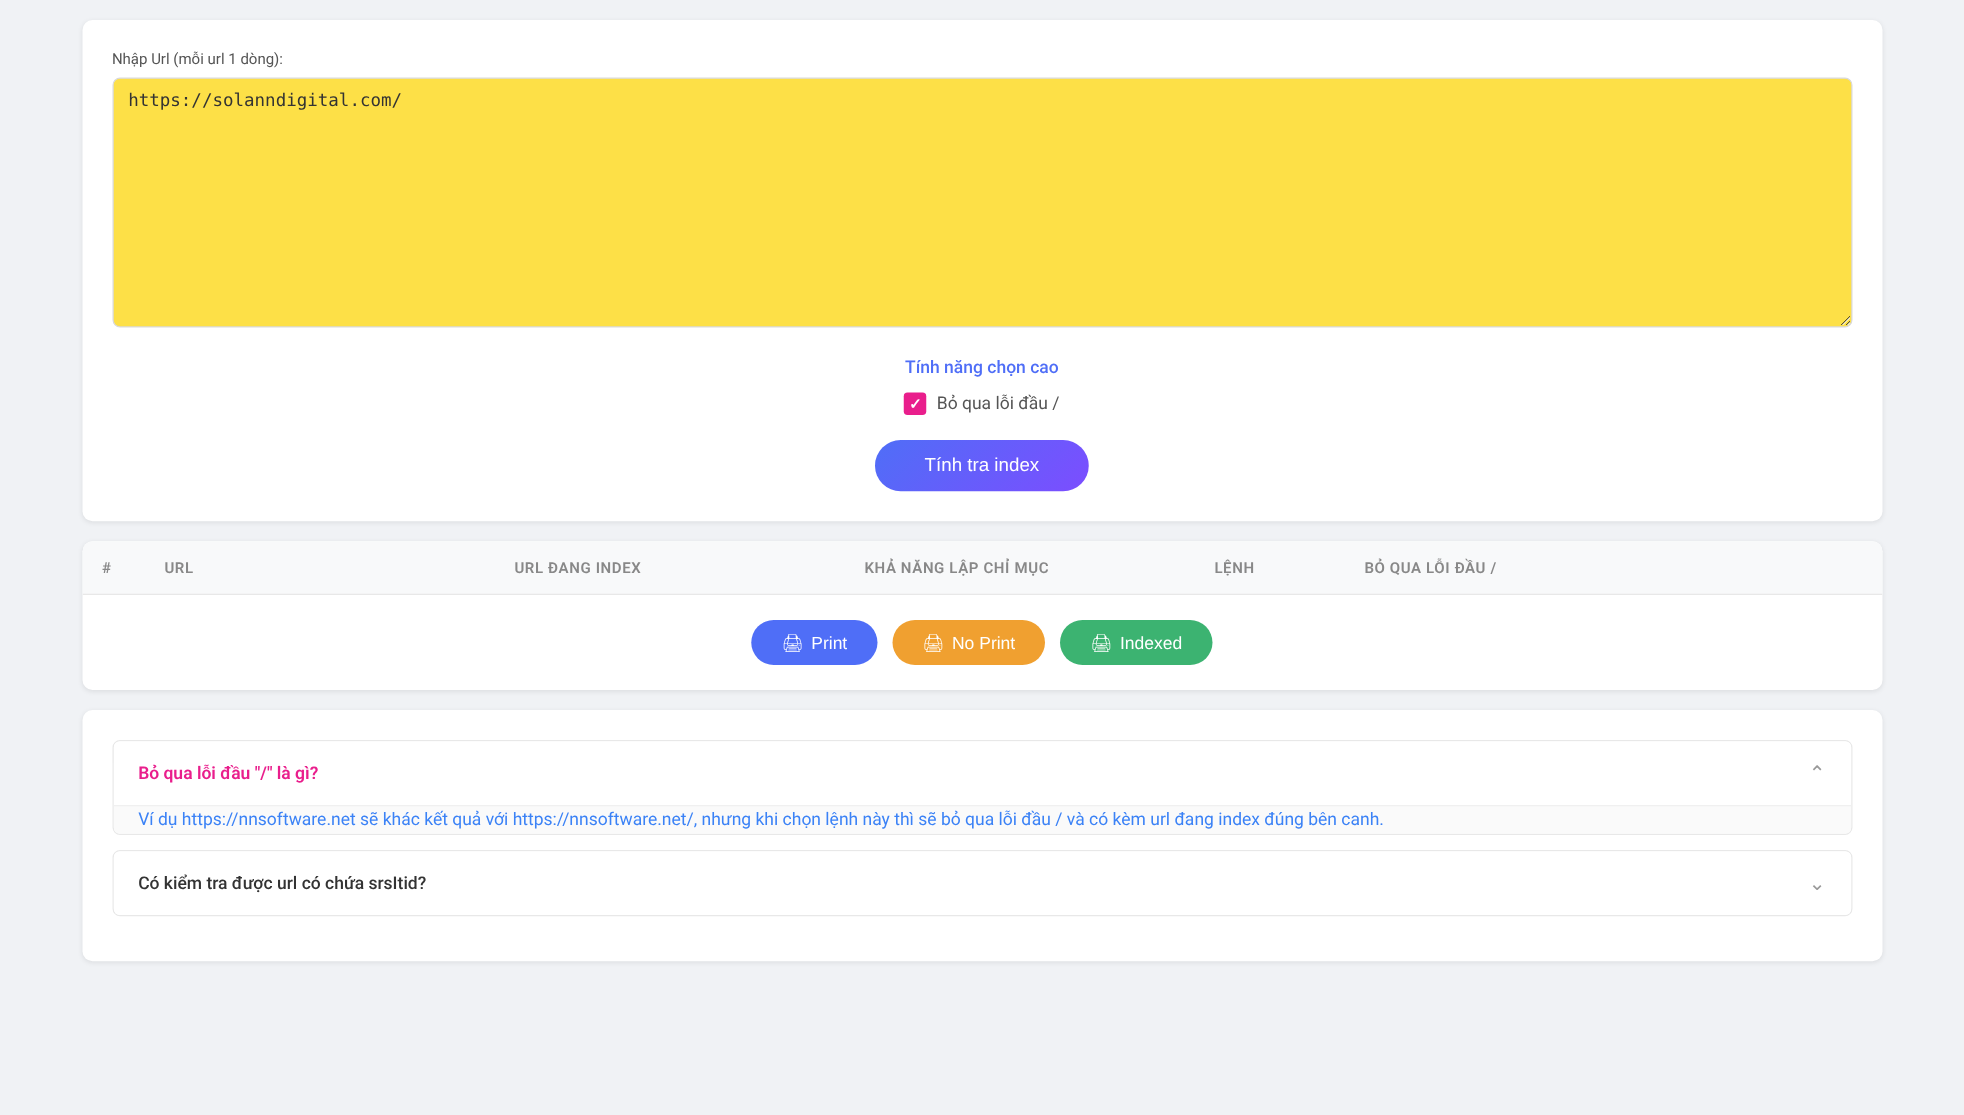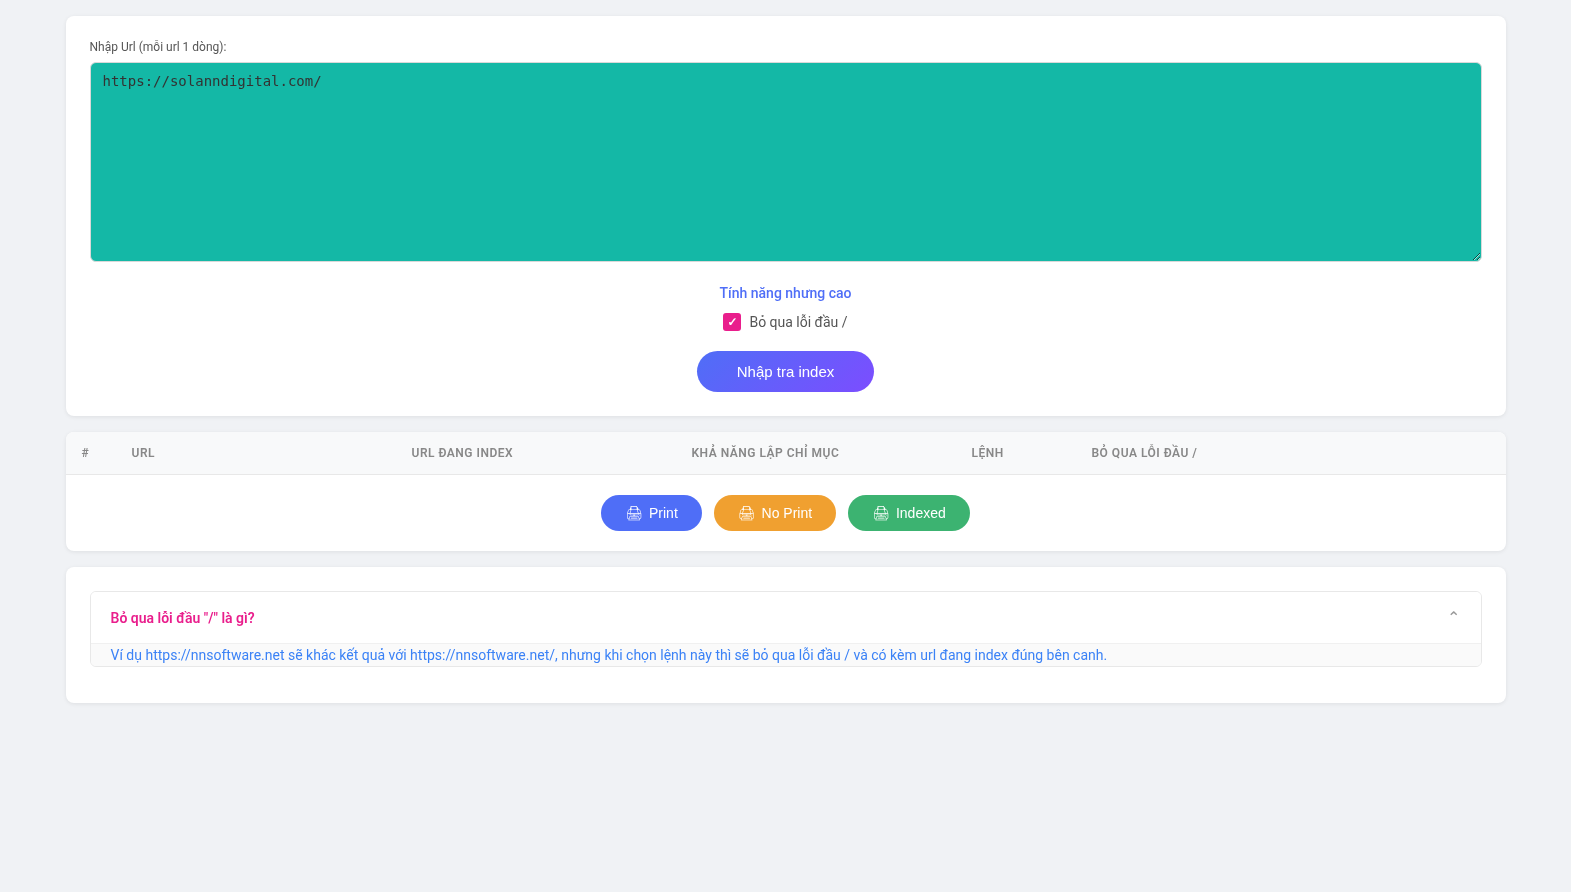--- a/index.html
+++ b/index.html
@@ -25,21 +25,21 @@
     }
     .url-textarea {
       width: 100%;
       height: 200px;
       border: 1px solid #d9d9d9;
       border-radius: 6px;
       padding: 10px 12px;
       font-size: 14px;
       resize: vertical;
       color: #333;
-      background: #14b8a6;
+      background: #fde047;
       outline: none;
     }
     .advanced-section {
       text-align: center;
       margin-top: 20px;
     }
     .advanced-title {
       color: #4f6ef7;
       font-size: 14px;
       font-weight: 500;
@@ -195,26 +195,26 @@
     .col-bo-qua { flex: 1; }
   </style>
 </head>
 <body>
 
 <div class="section-card">
   <label class="input-label">Nhập Url (mỗi url 1 dòng):</label>
   <textarea class="url-textarea" placeholder="https://solanndigital.com/" style="">https://solanndigital.com/</textarea>
 
   <div class="advanced-section">
-    <div class="advanced-title">Tính năng nhưng cao</div>
+    <div class="advanced-title">Tính năng chọn cao</div>
     <div class="checkbox-row">
       <div class="checkbox-custom"></div>
       <span class="checkbox-label">Bỏ qua lỗi đầu /</span>
     </div>
-    <button class="check-btn">Nhập tra index</button>
+    <button class="check-btn">Tính tra index</button>
   </div>
 </div>
 
 <div class="table-section">
   <table class="results-table">
     <thead>
       <tr>
         <th class="col-hash">#</th>
         <th class="col-url">URL</th>
         <th class="col-url-index">URL ĐANG INDEX</th>
@@ -248,13 +248,20 @@
   <div class="faq-item">
     <div class="faq-question">
       <span class="faq-question-text">Bỏ qua lỗi đầu "/" là gì?</span>
       <span class="faq-chevron">⌃</span>
     </div>
     <div class="faq-answer">
       Ví dụ https://nnsoftware.net sẽ khác kết quả với https://nnsoftware.net/, nhưng khi chọn lệnh này thì sẽ bỏ qua lỗi đầu / và có kèm url đang index đúng bên canh.
     </div>
   </div>
 
+  <div class="faq-item faq-item-closed">
+    <div class="faq-question">
+      <span class="faq-question-text" style="color:#333; font-weight:500;">Có kiểm tra được url có chứa srsItid?</span>
+      <span class="faq-chevron">⌄</span>
+    </div>
+
+  </div>
 </div>
 
 </body></html>

